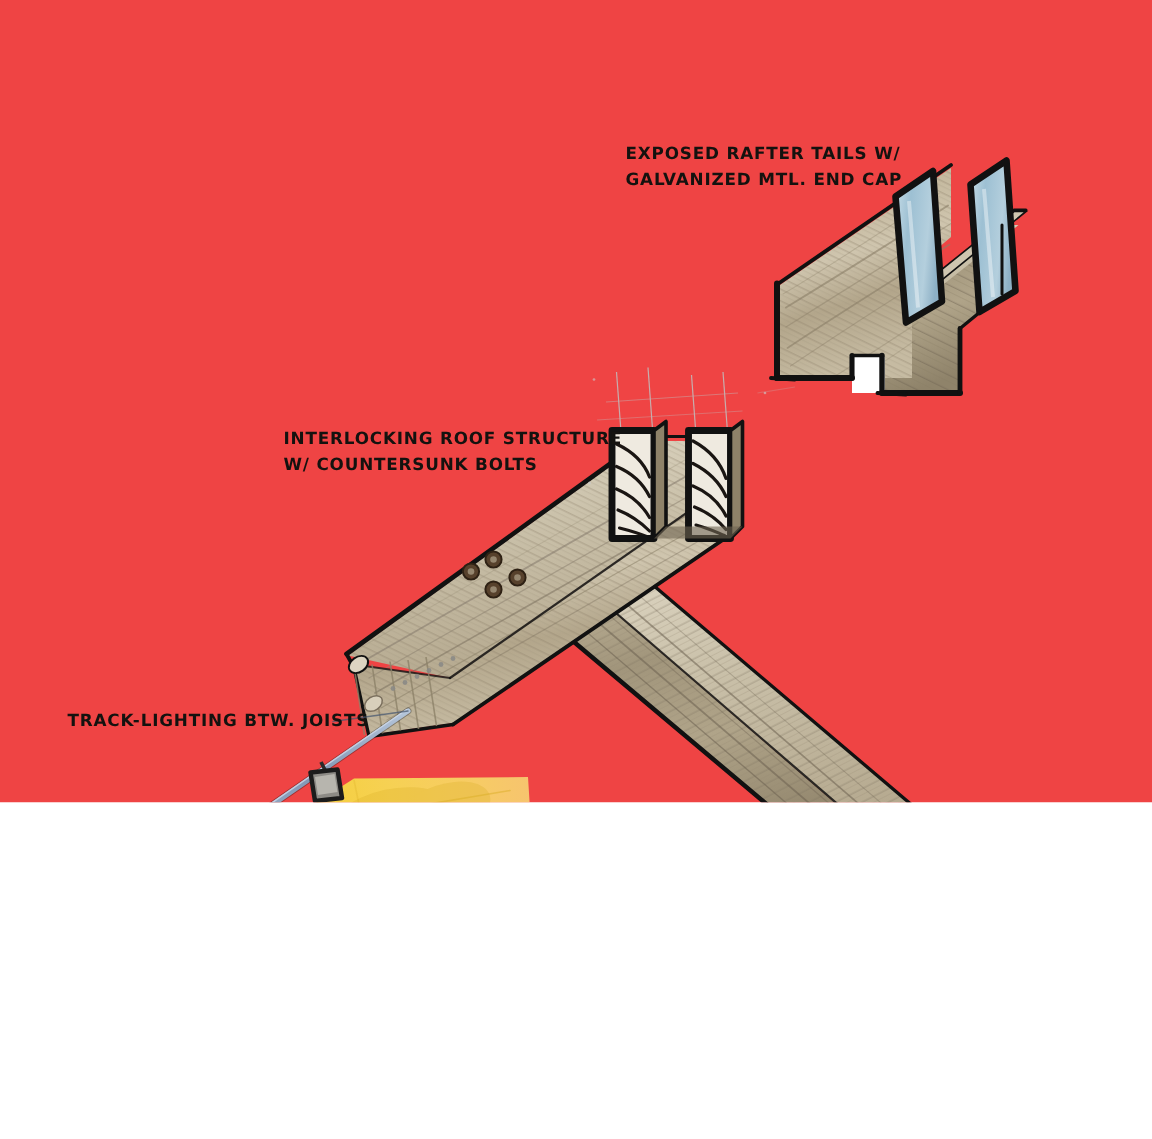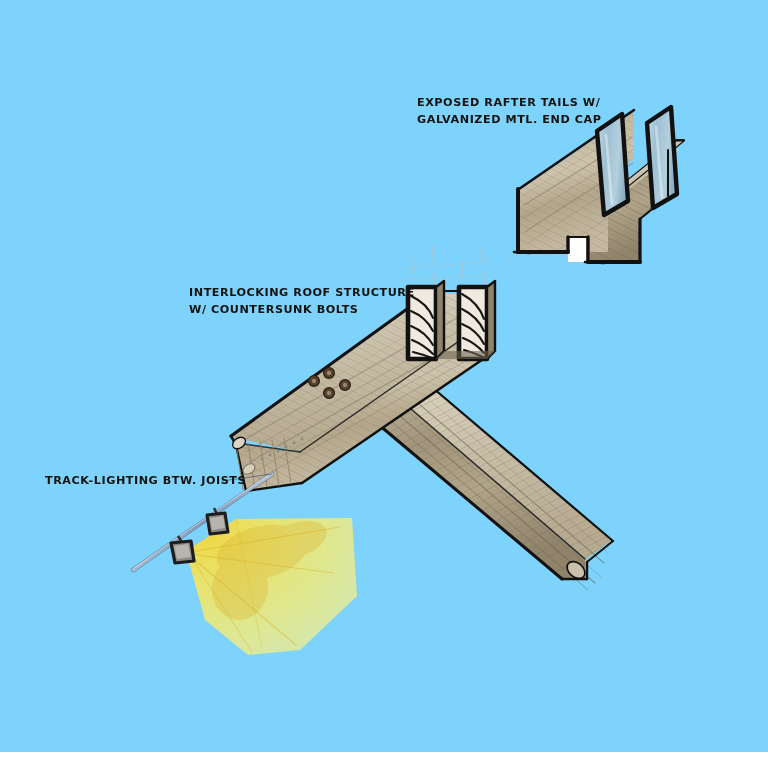--- a/index.html
+++ b/index.html
@@ -4,22 +4,22 @@
 <title>Architectural Detail Sketch</title>
 <style>
   html, body {
     margin: 0;
     padding: 0;
     background: #ffffff;
   }
   #sketch-page {
     position: relative;
     width: 768px;
-    height: 752px;
-    background: #7dd3fc;
+    height: 535px;
+    background: #ef4444;
     overflow: hidden;
     font-family: "DejaVu Sans", sans-serif;
   }
   #sketch-svg {
     position: absolute;
     top: 0;
     left: 0;
     width: 768px;
     height: 759px;
   }

